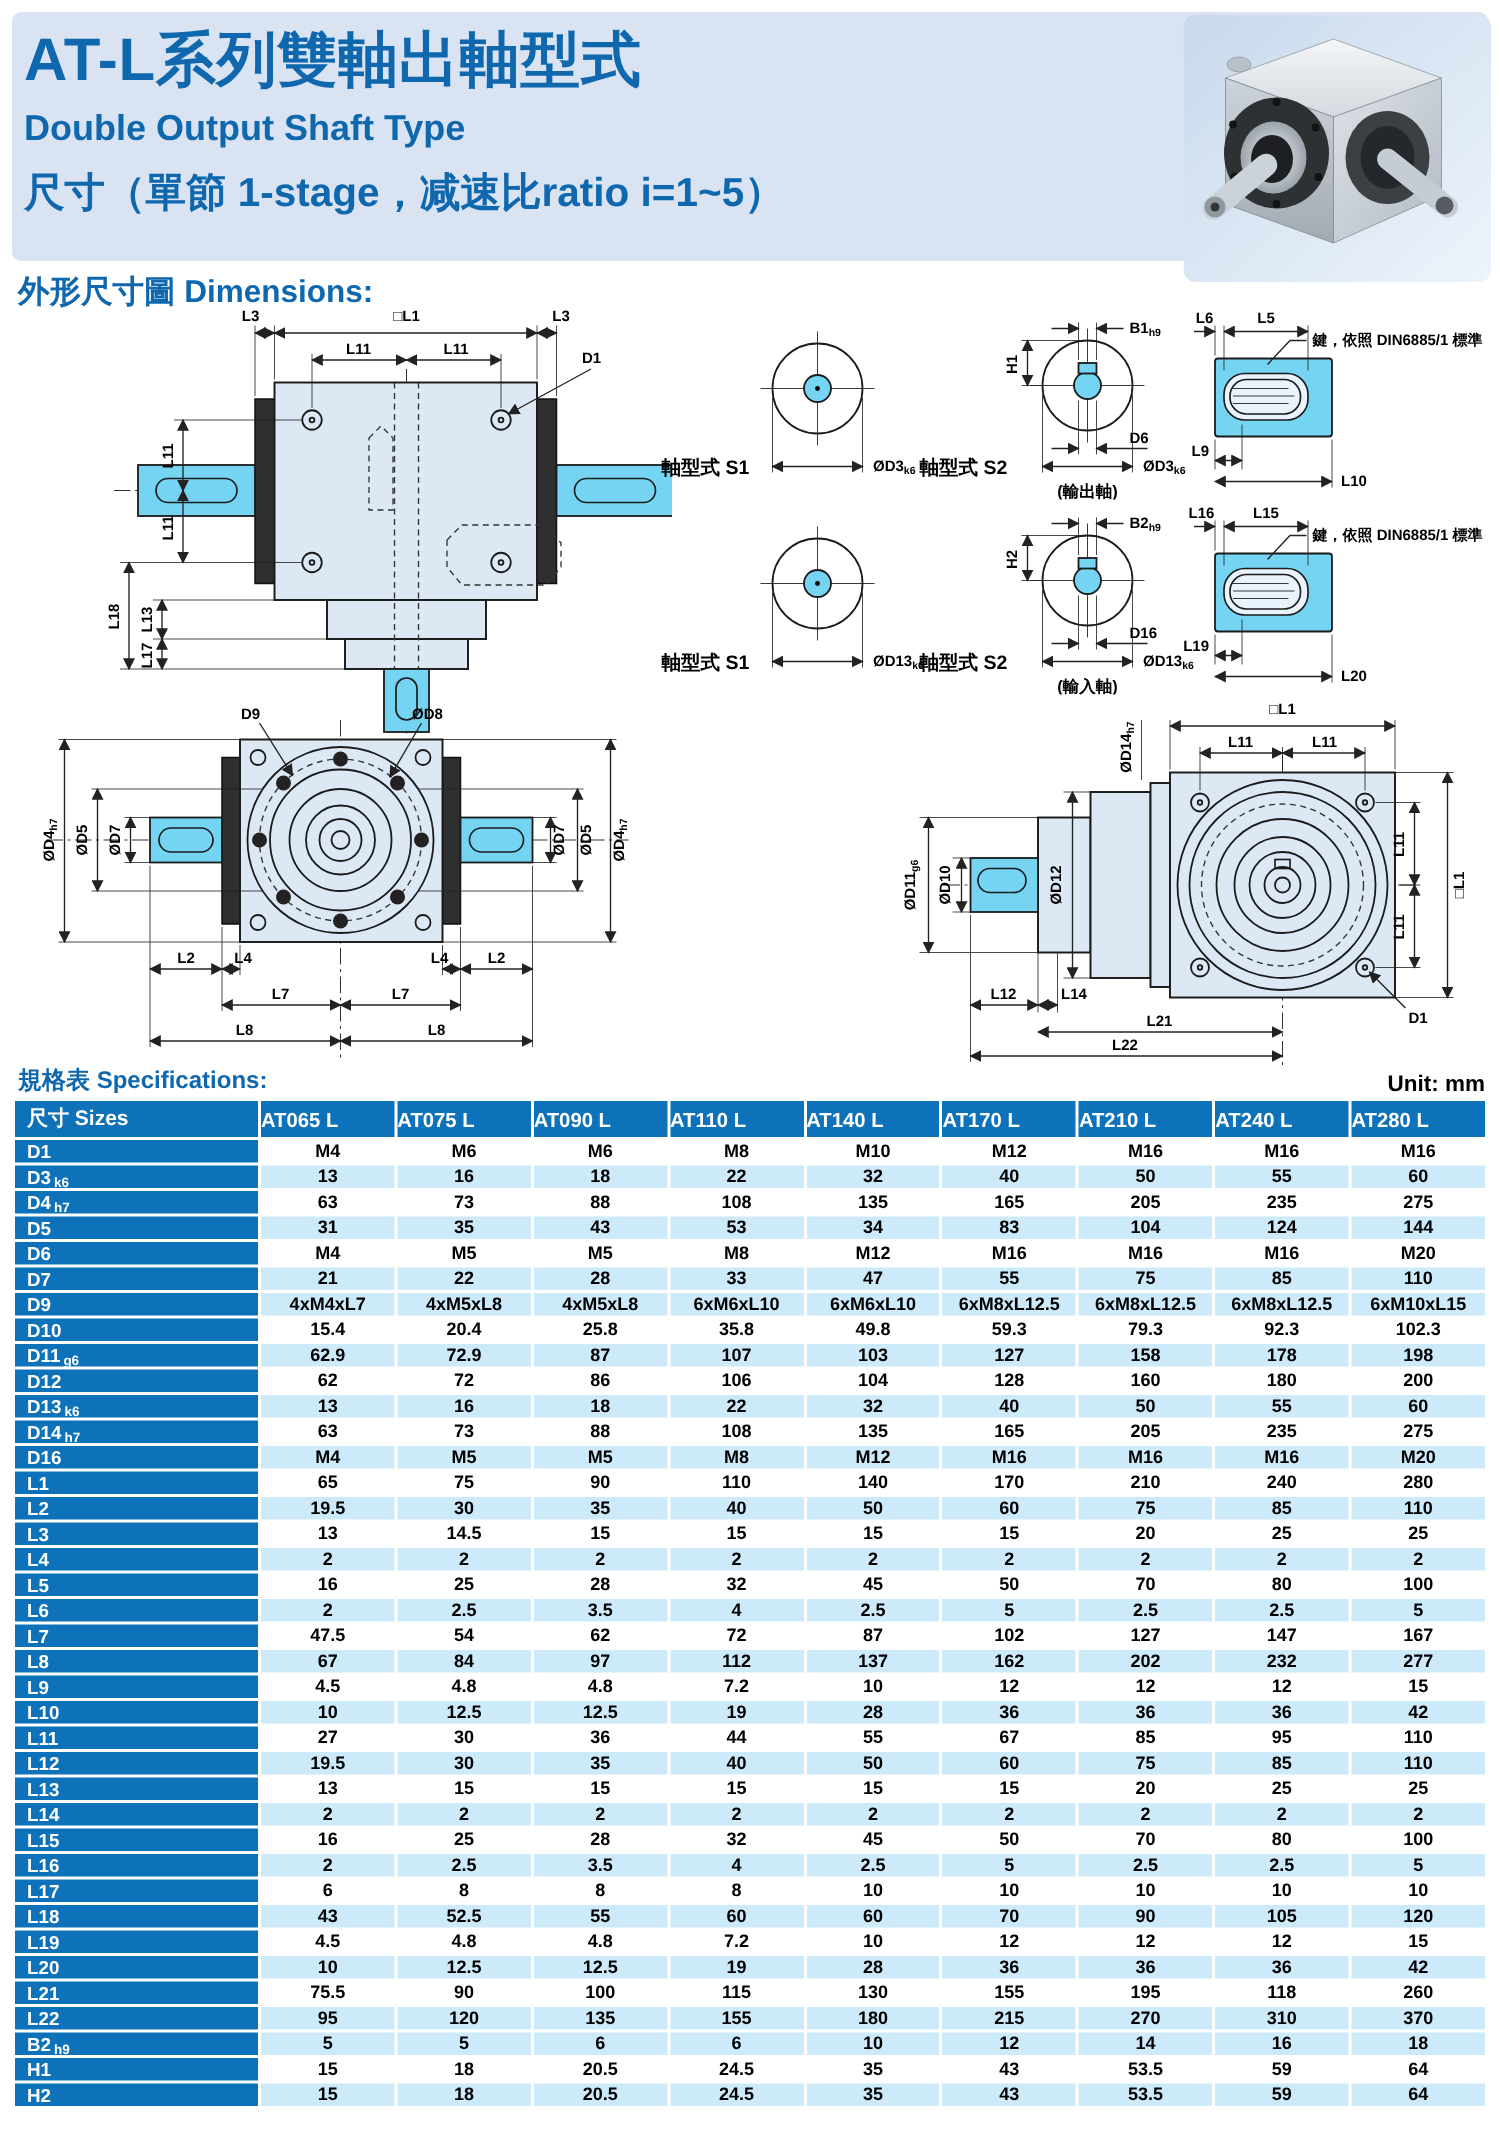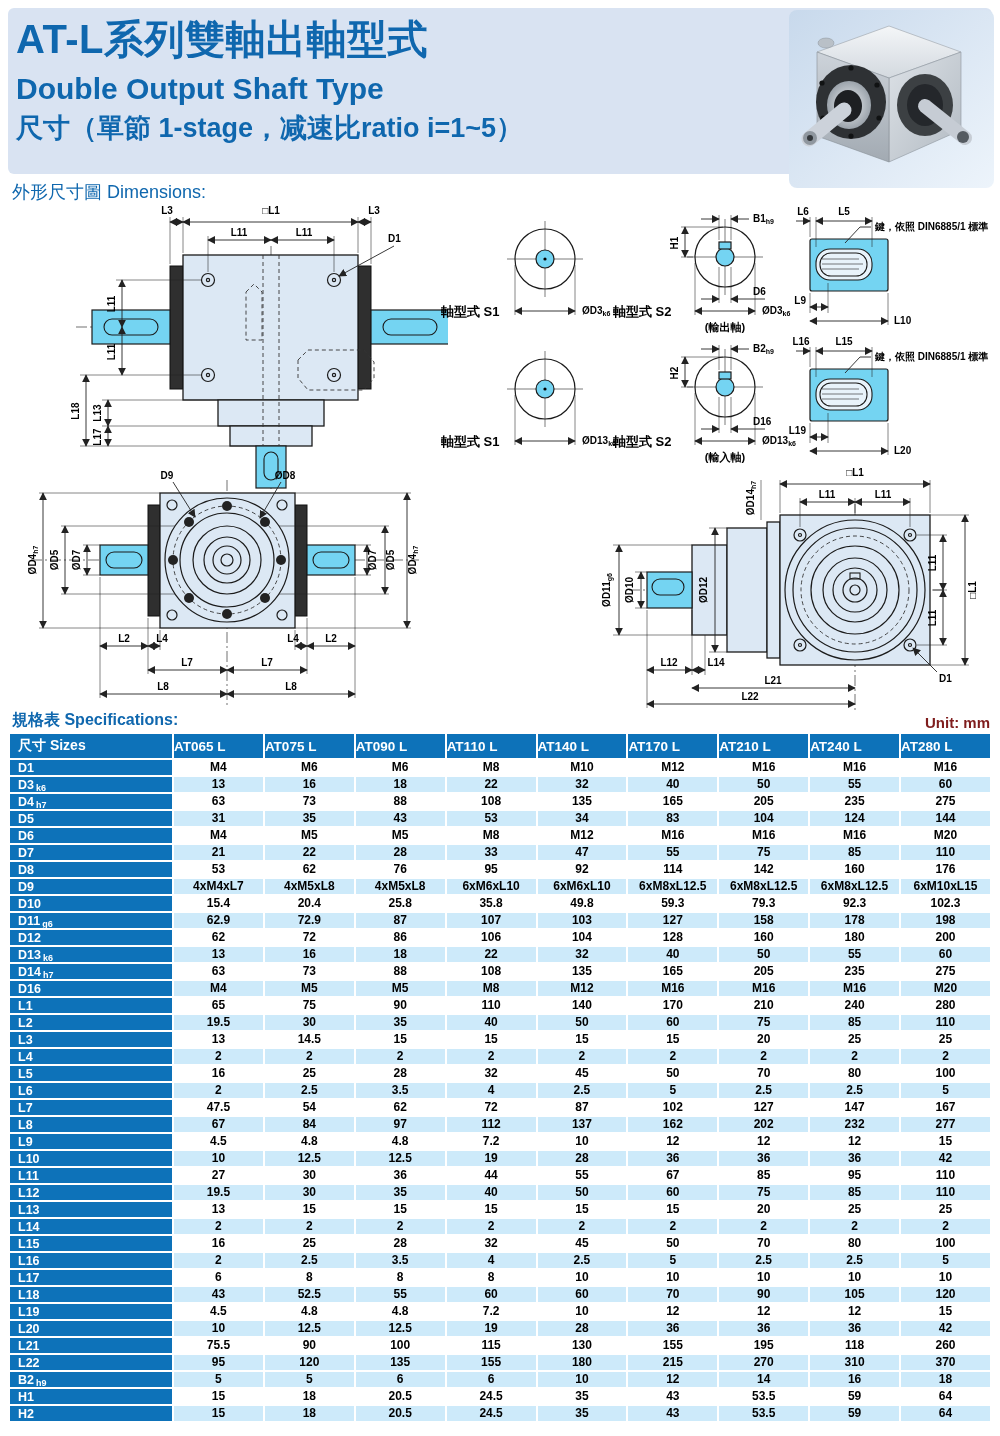--- a/index.html
+++ b/index.html
@@ -1,27 +1,27 @@
 <!DOCTYPE html>
 <html><head>
 <meta charset="utf-8">
 <style>
   html,body{margin:0;padding:0;background:#fff}
   .page{position:relative;width:1000px;height:1436px;background:#fff;overflow:hidden;
         font-family:"Liberation Sans",sans-serif;border-radius:16px;}
   
   .banner{position:absolute;left:8px;top:8px;width:984px;height:166px;background:#d9e3f2;border-radius:6px}
   .title{position:absolute;left:16px;top:12px;font-size:40px;font-weight:bold;color:#0f67ae;letter-spacing:.5px;white-space:nowrap}
-  .sub-en{position:absolute;left:16px;top:72px;font-size:30px;font-weight:bold;color:#0f67ae;white-space:nowrap}
+  .sub-en{position:absolute;left:16px;top:72px;font-size:24px;font-weight:bold;color:#0f67ae;white-space:nowrap}
   .sub-zh{position:absolute;left:16px;top:110px;font-size:27px;font-weight:bold;color:#0f67ae;white-space:nowrap}
   .photo{position:absolute;right:6px;top:10px}
-  .dim-heading{position:absolute;left:12px;top:180px;font-size:18px;font-weight:normal;color:#0f67ae}
+  .dim-heading{position:absolute;left:12px;top:180px;font-size:21px;font-weight:bold;color:#0f67ae}
   .specs-row{position:absolute;left:12px;top:710px;width:978px;display:flex;justify-content:space-between;align-items:flex-end}
   .specs-row .sh{font-size:16px;font-weight:bold;color:#0f67ae}
-  .specs-row .um{font-size:15px;font-weight:bold;color:#7f1d1d}
+  .specs-row .um{font-size:15px;font-weight:bold;color:#000000}
   
   .dwg{position:absolute}
   #dwg1{left:58px;top:200px}
   #dwg2{left:435px;top:203px}
   #dwg3{left:435px;top:333px}
   #dwg4{left:15px;top:468px}
   #dwg5{left:595px;top:460px}
   .body{fill:#dce8f4;stroke:#1b1b1b;stroke-width:1.3}
   .plate{fill:#2f2f2f;stroke:#111;stroke-width:1}
   .shaft{fill:#74d4f2;stroke:#1b1b1b;stroke-width:1.2}
@@ -595,32 +595,20 @@
             <td>21</td>
             <td>22</td>
             <td>28</td>
             <td>33</td>
             <td>47</td>
             <td>55</td>
             <td>75</td>
             <td>85</td>
             <td>110</td>
           </tr>
-          <tr>
-            <th><span>D8</span></th>
-            <td>53</td>
-            <td>62</td>
-            <td>76</td>
-            <td>95</td>
-            <td>92</td>
-            <td>114</td>
-            <td>142</td>
-            <td>160</td>
-            <td>176</td>
-          </tr>
           <tr class="alt">
             <th><span>D9</span></th>
             <td>4xM4xL7</td>
             <td>4xM5xL8</td>
             <td>4xM5xL8</td>
             <td>6xM6xL10</td>
             <td>6xM6xL10</td>
             <td>6xM8xL12.5</td>
             <td>6xM8xL12.5</td>
             <td>6xM8xL12.5</td>

